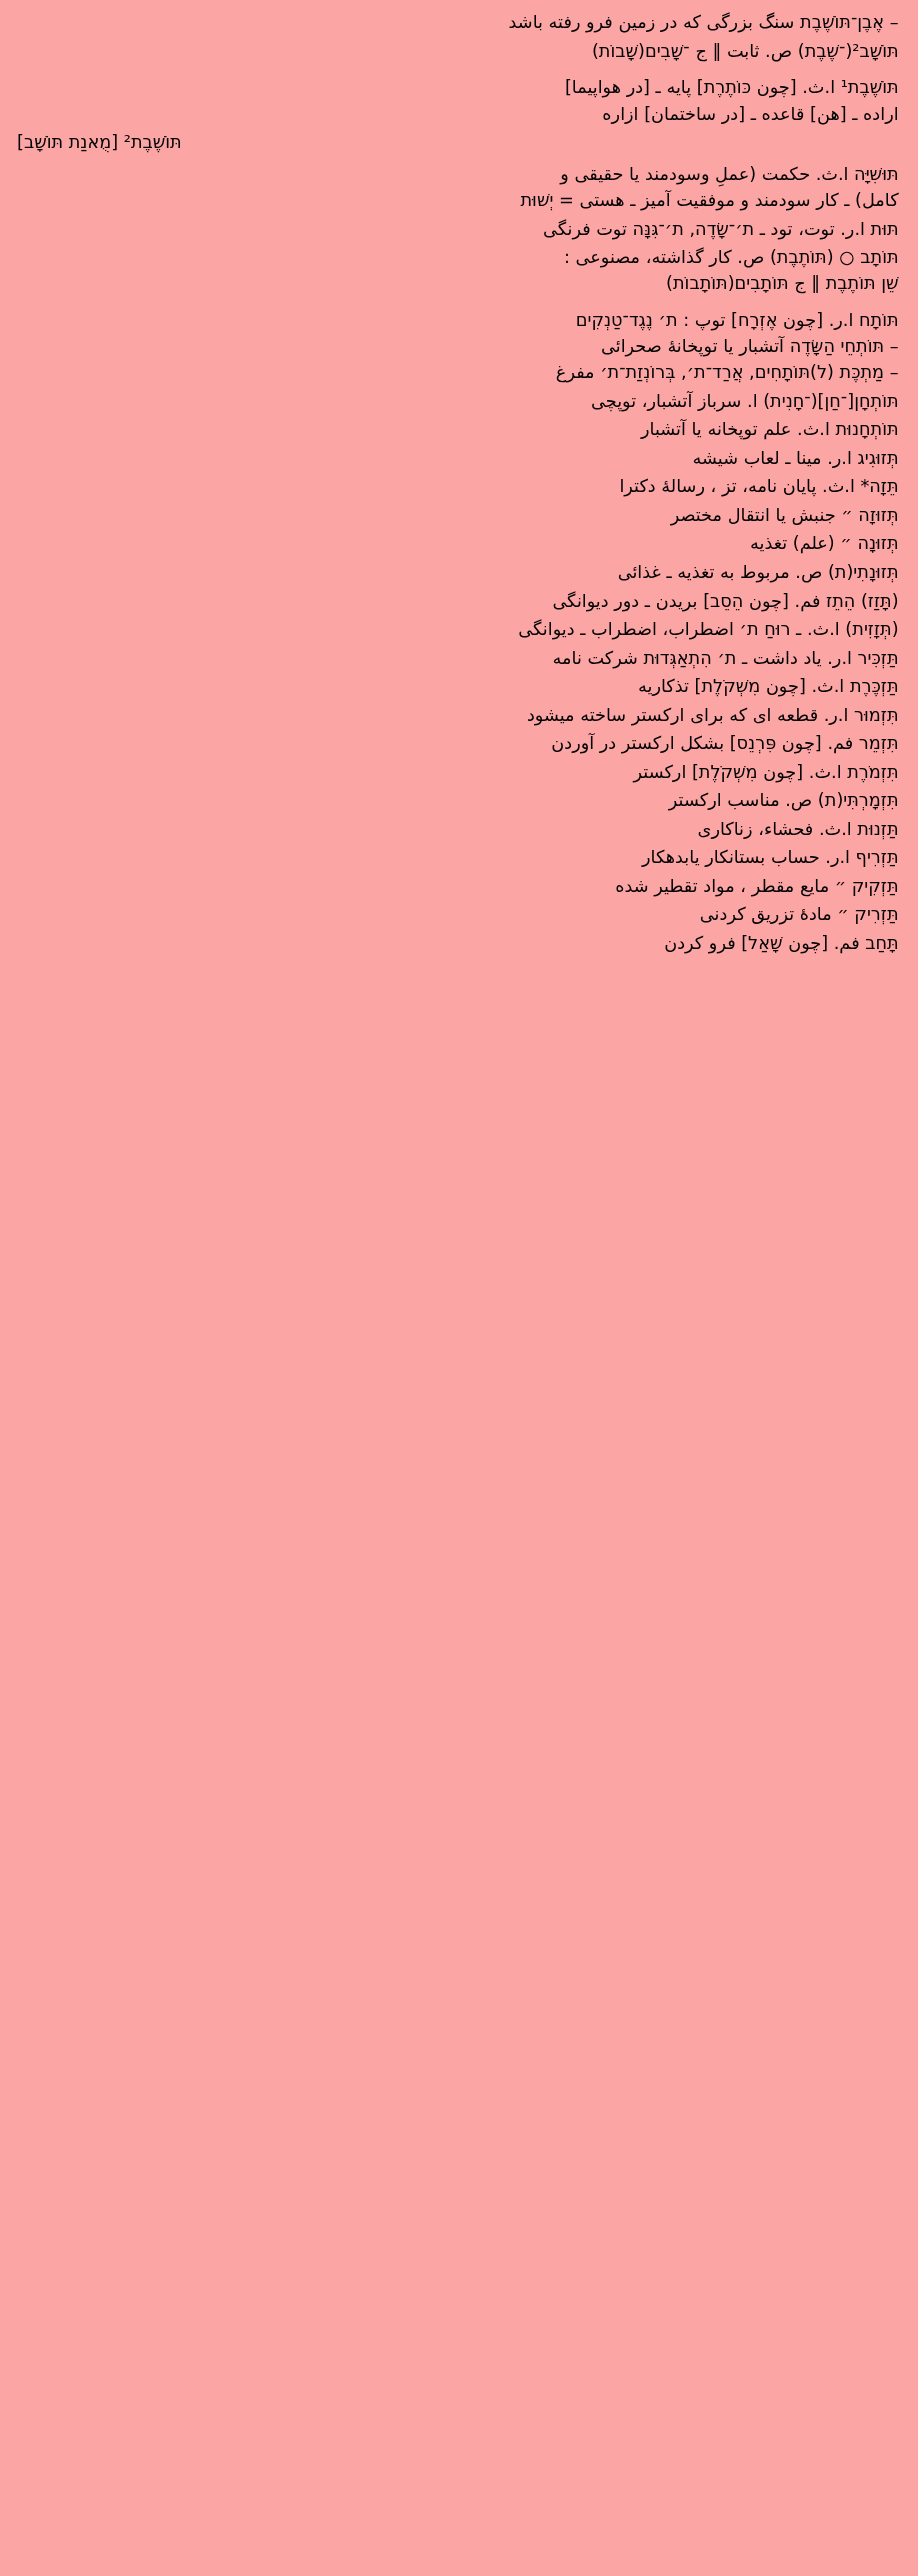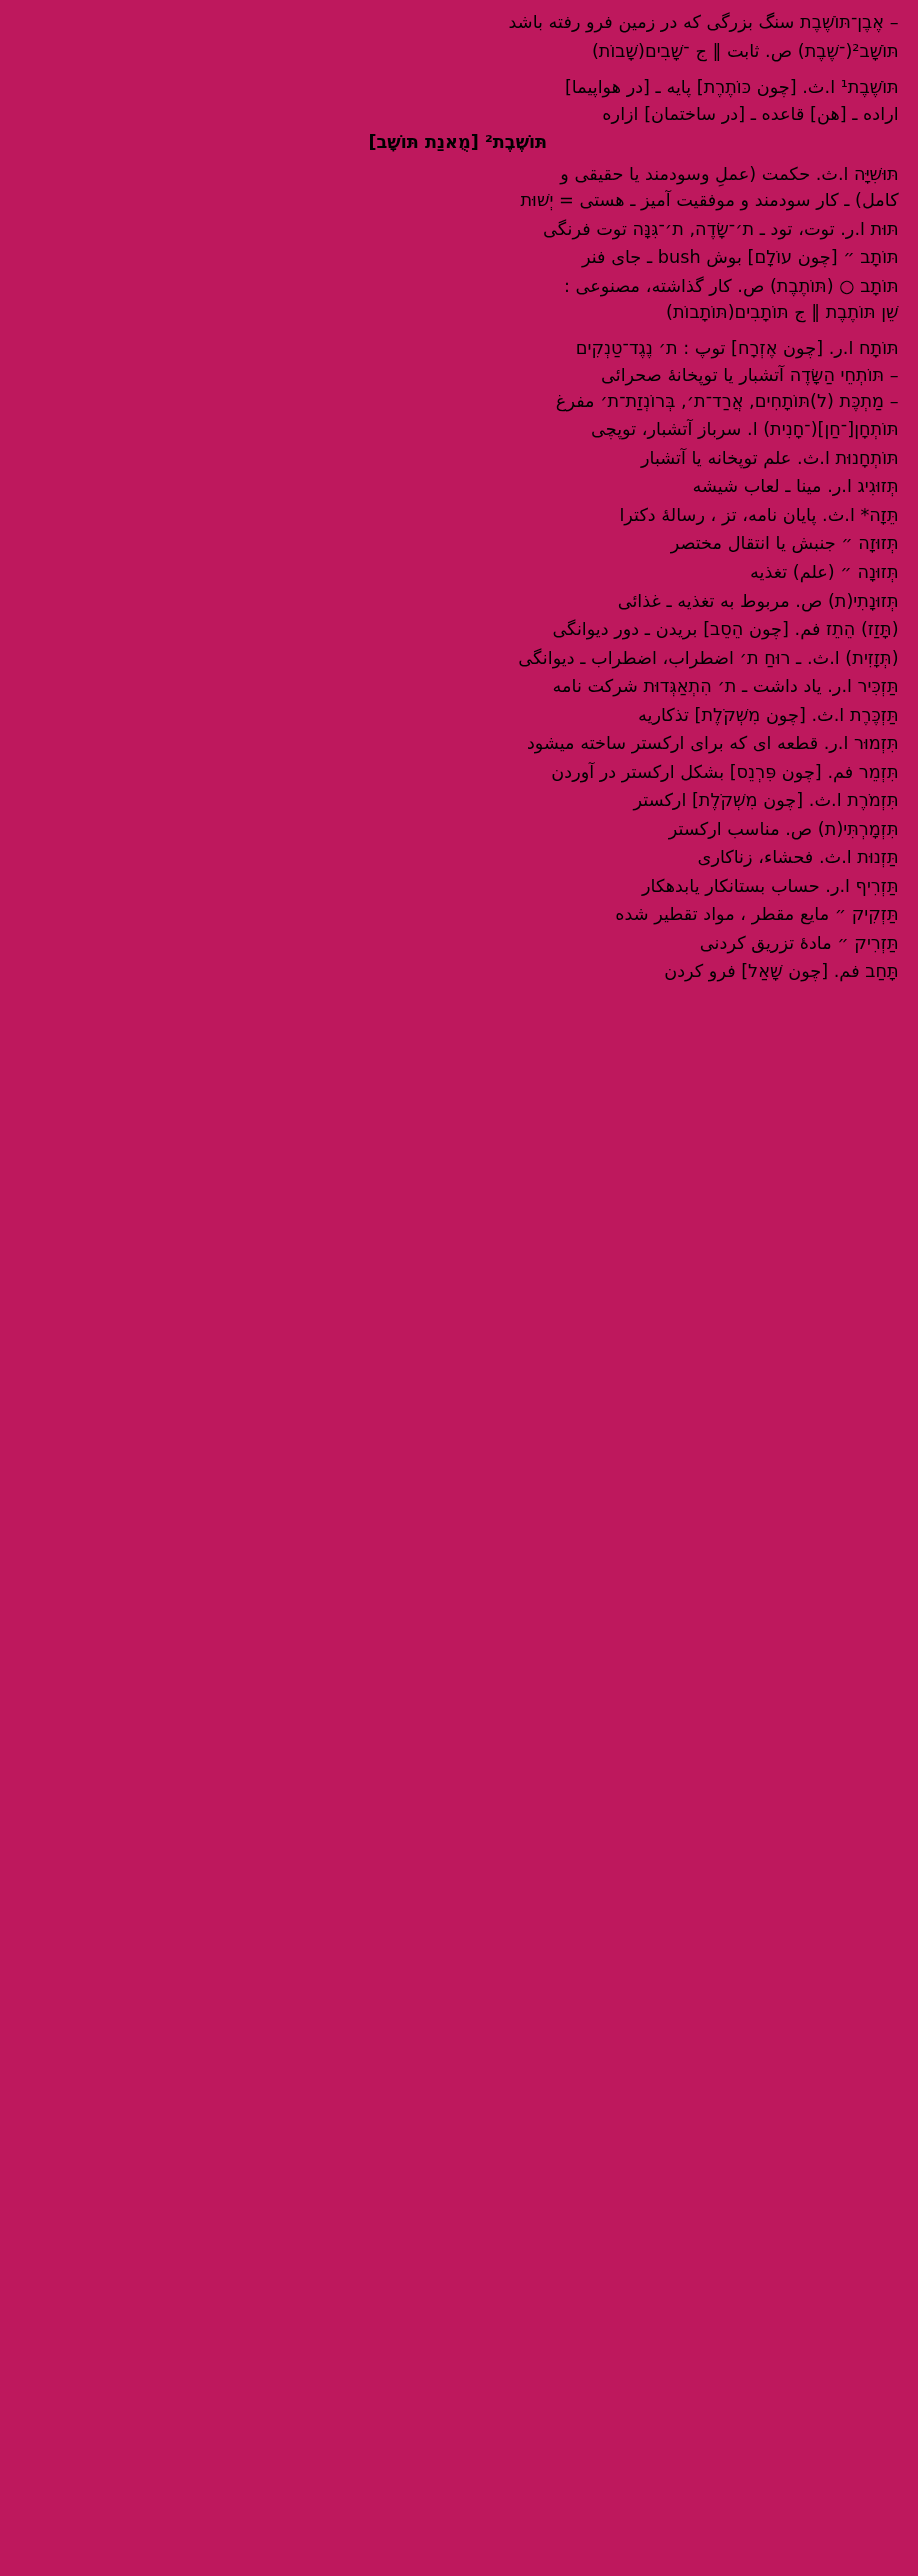--- a/index.html
+++ b/index.html
@@ -10,37 +10,37 @@
   body {
     width: 918px;
     font-family: "DejaVu Sans", "Liberation Sans", sans-serif;
     color: #000000;
   }
   #page {
     width: 918px;
     min-height: 2576px;
     box-sizing: border-box;
     padding: 10.3px 19.4px 13.7px 17px;
-    background: #be185d;
+    background: #fca5a5;
   }
   .entry {
     direction: rtl;
     text-align: right;
     line-height: 1.42;
     margin: 0 0 3.4px 0;
     font-size: 17.7px;
     white-space: normal;
   }
   .entry .line {
     display: block;
     padding: 0 0 0 0;
     margin: 0 0 1.1px 0;
     min-height: 19.4px;
   }
-  .entry .line.center-ish { text-align: center; font-weight: bold; }
+  .entry .line.center-ish { text-align: left; }
   .block-gap { height: 8px; }
   .small-gap { height: 3.4px; }
 </style>
 </head>
 <body>
 
 <div id="page">
   <div>
 
     <div class="entry">
@@ -66,23 +66,20 @@
 
     <div class="entry">
       <span class="line">תּוּשִׁיָּה ا.ث.  حکمت (عملِ وسودمند یا حقیقی و</span>
       <span class="line">کامل) ـ کار سودمند و موفقیت آمیز ـ هستی = יְשׁוּת</span>
     </div>
 
     <div class="entry">
       <span class="line">תּוּת ا.ر.  توت، تود ـ ת׳־שָׂדֶה, ת׳־גִּנָּה توت فرنگی</span>
     </div>
 
-    <div class="entry">
-      <span class="line">תּוֹתָב ״  [چون עוֹלָם] بوش bush ـ جای فنر</span>
-    </div>
 
     <div class="entry">
       <span class="line">תּוֹתָב ○ (תּוֹתֶבֶת) ص.  کار گذاشته، مصنوعی :</span>
       <span class="line">שֵׁן תּוֹתֶבֶת ‖ ج תּוֹתָבִים(תּוֹתָבוֹת)</span>
     </div>
 
     <div class="block-gap"></div>
 
     <div class="entry">
       <span class="line">תּוֹתָח ا.ر.  [چون אֶזְרָח] توپ : ת׳ נֶגֶד־טַנְקִים</span>

